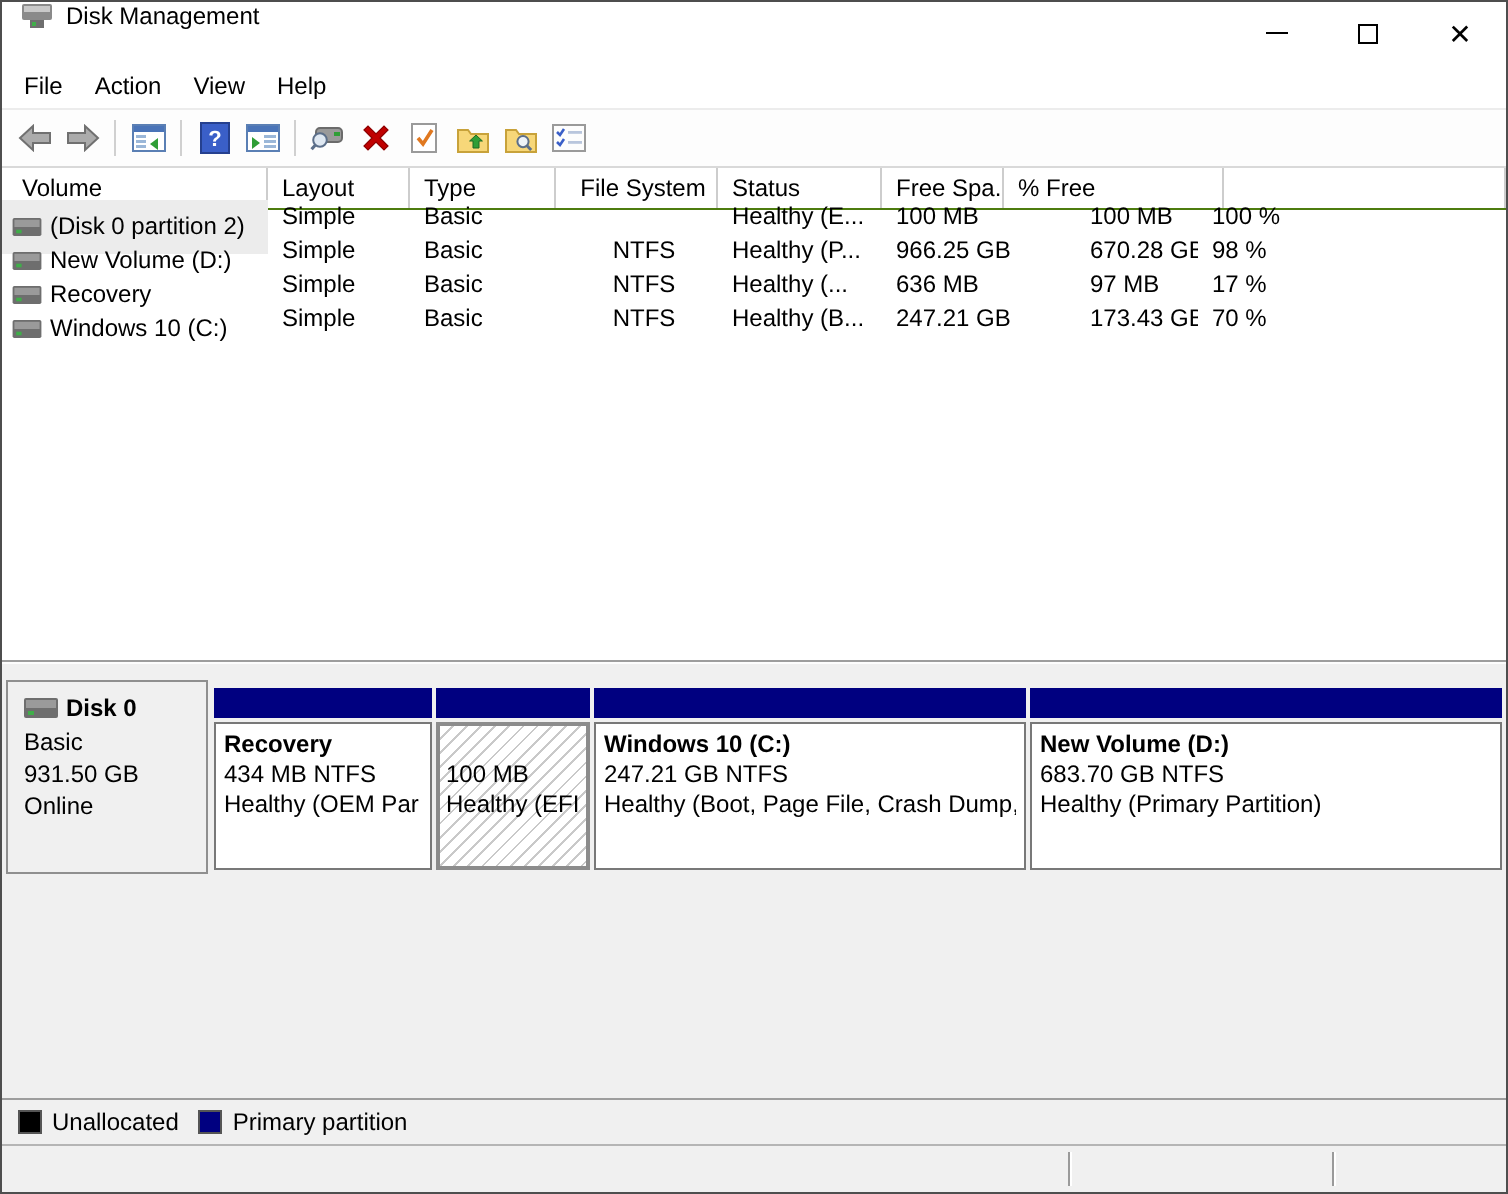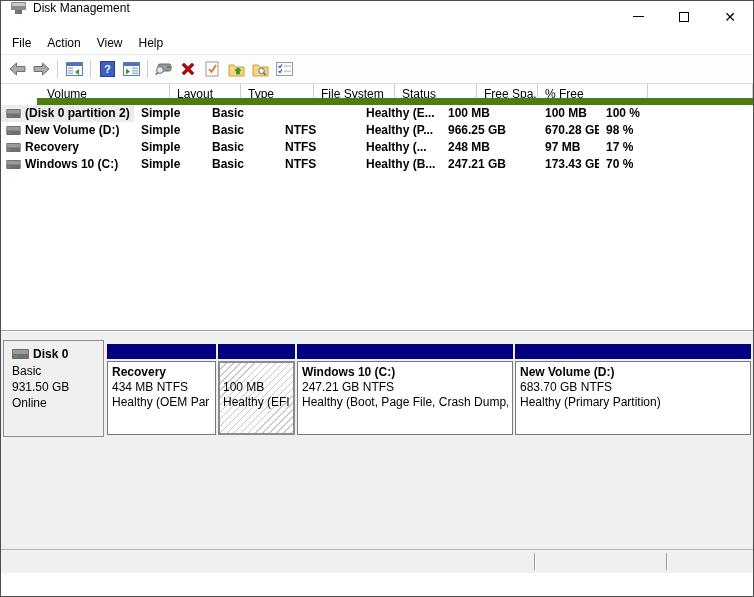--- a/index.html
+++ b/index.html
@@ -22,26 +22,26 @@
   .menu-item { padding:2px 8px;text-align:center; }
 
   
   .toolbar { height:30px; background:#fdfdfd; border-top:1px solid #ececec; border-bottom:1px solid #d9d9d9;
     display:flex; align-items:center; padding-left:4px; }
   .tb-btn { width:24px; height:24px; display:flex; align-items:center; justify-content:center; }
   .tb-sep { width:1px; height:18px; background:#d0d0d0; margin:0 4px; }
 
   
   .listview { height:247px; background:#fff; border-bottom:1px solid #9d9d9d; overflow:hidden; }
-  .lv-header { display:flex; height:21px; border-bottom:7px solid #4d7c0f;margin-left:36px; }
+  .lv-header { display:flex; height:21px; border-bottom:1px solid #4d7c0f; }
   .hcell { border-right:1px solid #cdcdcd; padding:3px 0 0 7px; white-space:nowrap; overflow:hidden; }
   .hcell.first { padding-left:10px; }
   .lv-row { display:flex; height:17px; align-items:center; }
-  .cell { padding-left:7px; white-space:nowrap; overflow:hidden; height:17px; line-height:17px;font-weight:bold; }
-  .c0{width:133px;} .c1{width:71px;} .c2{width:73px;} .c3{width:81px;} .c4{width:82px;}
+  .cell { padding-left:7px; white-space:nowrap; overflow:hidden; height:27px; line-height:17px; }
+  .c0{width:133px;} .c1{width:71px;} .c2{width:73px;} .c3{width:81px;text-align:center;} .c4{width:82px;}
   .c5{width:97px;} .c6{width:61px;} .c7{width:110px;} .c8{flex:1;}
   .cell.c0 { display:flex; align-items:center; padding-left:5px; }
   .cell.c0 .vol-label { margin-left:4px; }
   .row-selected .cell.c0 { background:#ececec; }
   .disk-mini { width:15px; height:9px; flex:0 0 15px; }
 
   
   .graphical { height:218px; background:#f0f0f0; border-top:1px solid #fdfdfd; position:relative; }
   .disk-row { position:absolute; left:2px; top:8px; width:750px; height:97px; }
   .disk-info { position:absolute; left:0; top:0; width:101px; height:97px; background:#f0f0f0;
@@ -234,21 +234,21 @@
             <rect x="0" y="0" width="16" height="10" rx="1" fill="#6e6e6e"></rect>
             <rect x="1" y="1" width="14" height="4" fill="#9a9a9a"></rect>
             <rect x="2" y="6.5" width="3" height="2" fill="#3fae49"></rect>
           </svg>
         <span class="vol-label">Recovery</span>
       </div>
       <div class="cell c1">Simple</div>
       <div class="cell c2">Basic</div>
       <div class="cell c3">NTFS</div>
       <div class="cell c4">Healthy (...</div>
-      <div class="cell c5">248 MB</div>
+      <div class="cell c5">636 MB</div>
       <div class="cell c6">97 MB</div>
       <div class="cell c7">17 %</div>
     </div>
 
     <div class="lv-row">
       <div class="cell c0">
         <svg class="disk-mini" viewBox="0 0 16 10">
             <rect x="0" y="0" width="16" height="10" rx="1" fill="#6e6e6e"></rect>
             <rect x="1" y="1" width="14" height="4" fill="#9a9a9a"></rect>
             <rect x="2" y="6.5" width="3" height="2" fill="#3fae49"></rect>
@@ -312,19 +312,25 @@
         <div class="part-bar"></div>
         <div class="part-body">
           <div class="p-name">New Volume  (D:)</div>
           <div class="p-line">683.70 GB NTFS</div>
           <div class="p-line">Healthy (Primary Partition)</div>
         </div>
       </div>
     </div>
   </div>
 
+  <div class="legend">
+    <span class="lg-swatch" style="background:#000000;"></span>
+    <span class="lg-label">Unallocated</span>
+    <span class="lg-swatch" style="background:#000080;"></span>
+    <span class="lg-label">Primary partition</span>
+  </div>
 
   <div class="statusbar">
     <span class="sb-div" style="left:533px;"></span>
     <span class="sb-div" style="left:665px;"></span>
   </div>
 
 </div>
 
 </body></html>

